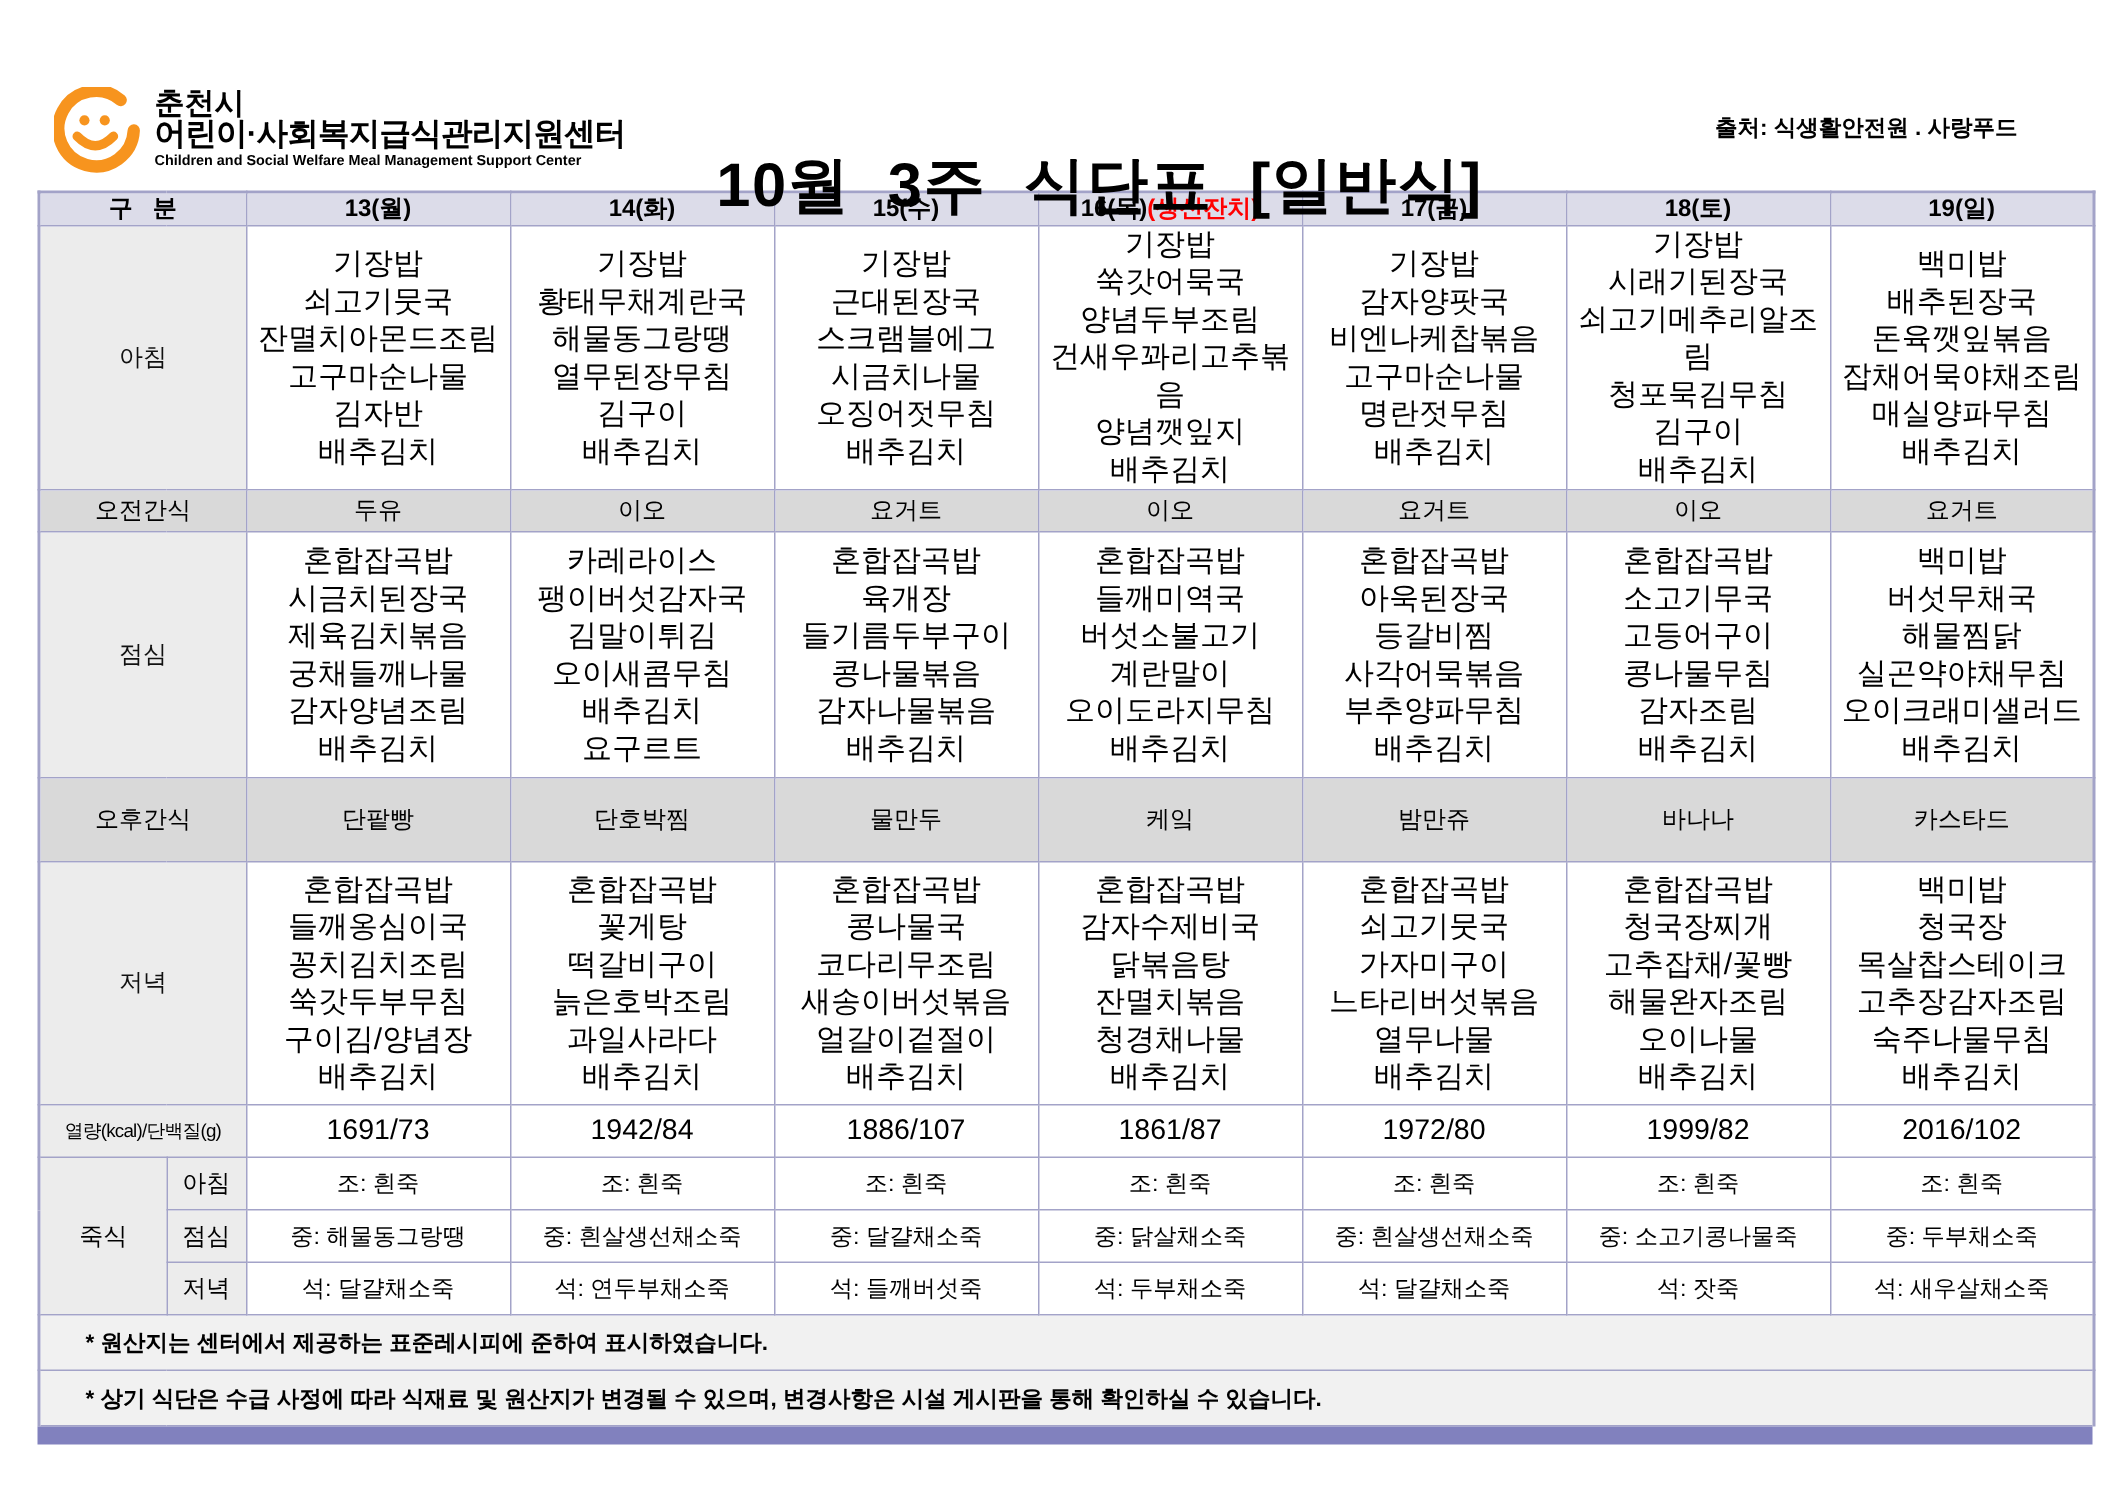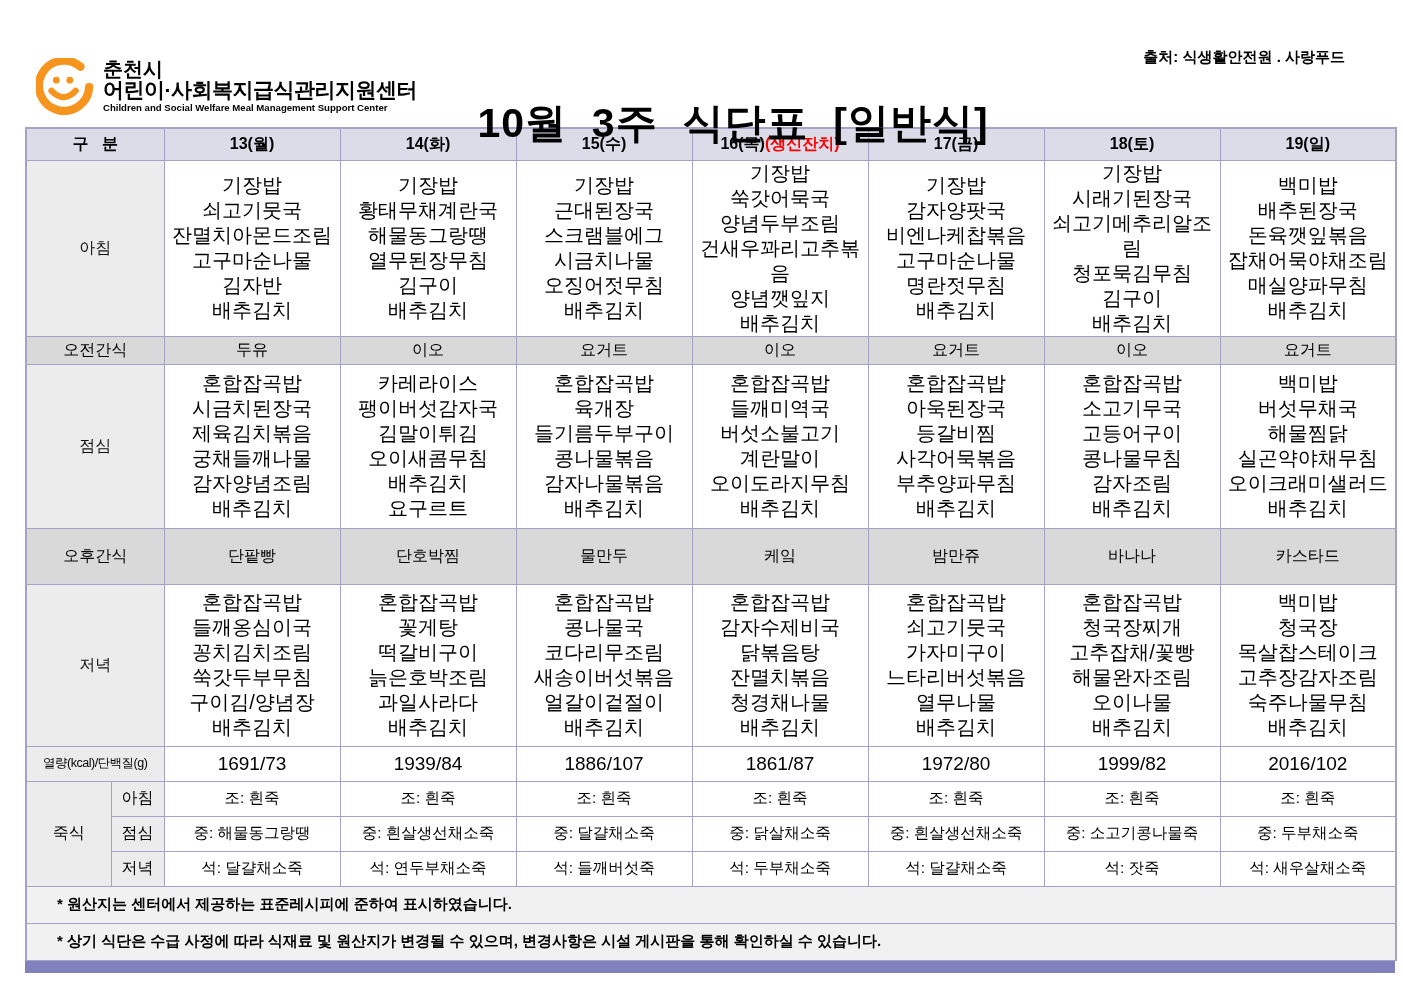--- a/index.html
+++ b/index.html
@@ -15,34 +15,34 @@
   .top { position:relative; height:127px; }
   .org { position:absolute; left:36px; top:58px; display:flex; align-items:center; gap:9px; }
   .org svg { color:var(--brand-orange,#F7941E); flex:0 0 auto; }
   .org-city { font-size:20px; font-weight:bold; line-height:16px; }
   .org-name { font-size:21px; font-weight:bold; letter-spacing:-0.5px; line-height:25px; white-space:nowrap; }
   .org-en { font-size:9.6px; font-weight:bold; line-height:12px; white-space:nowrap; }
   .title {
     position:absolute; left:733px; top:60px; transform:translateX(-50%);
     font-size:41px; font-weight:bold; white-space:pre; letter-spacing:1px;margin-top:36px;
   }
-  .source { position:absolute; right:58px; top:48px; font-size:15px; font-weight:bold; white-space:pre; }
+  .source { position:absolute; right:58px; top:76px; font-size:15px; font-weight:bold; white-space:pre; }
   
   table.menu-table {
     border-collapse:collapse; table-layout:fixed;
     width:1370px; margin-left:25px;
     border:2px solid var(--table-border-purple,#9191C4);
     border-bottom:none;
   }
   th,td {
     border:1px solid var(--table-border-purple,#ADADCD);
     text-align:center; vertical-align:middle;
     font-weight:normal; overflow:hidden;
   }
-  tr.r-day { height:32px; }
+  tr.r-day { height:22px; }
   tr.r-day th { background:var(--header-lavender,#DCDCE9); font-size:16px; font-weight:bold; }
   .red { color:var(--highlight-red,#FF0000); font-weight:bold; }
   .rowlabel { background:#ECECEC; font-size:16px; color:#111; }
   tr.r-breakfast { height:152px; }
   tr.r-lunch     { height:164px; }
   tr.r-dinner    { height:162px; }
   td.menu { background:#fff; font-size:20px; line-height:25px; white-space:pre-line; }
   tr.r-snack { height:28px; }
   tr.r-pmsnack { height:56px; }
   tr.r-snack th, tr.r-snack td, tr.r-pmsnack th, tr.r-pmsnack td {
@@ -266,21 +266,21 @@
 청국장
 목살찹스테이크
 고추장감자조림
 숙주나물무침
 배추김치</td>
   </tr>
 
   <tr class="r-nutri">
     <th colspan="2">열량(kcal)/단백질(g)</th>
     <td>1691/73</td>
-    <td>1939/84</td>
+    <td>1942/84</td>
     <td>1886/107</td>
     <td>1861/87</td>
     <td>1972/80</td>
     <td>1999/82</td>
     <td>2016/102</td>
   </tr>
 
   <tr class="r-porridge">
     <th rowspan="3">죽식</th>
     <th>아침</th>

